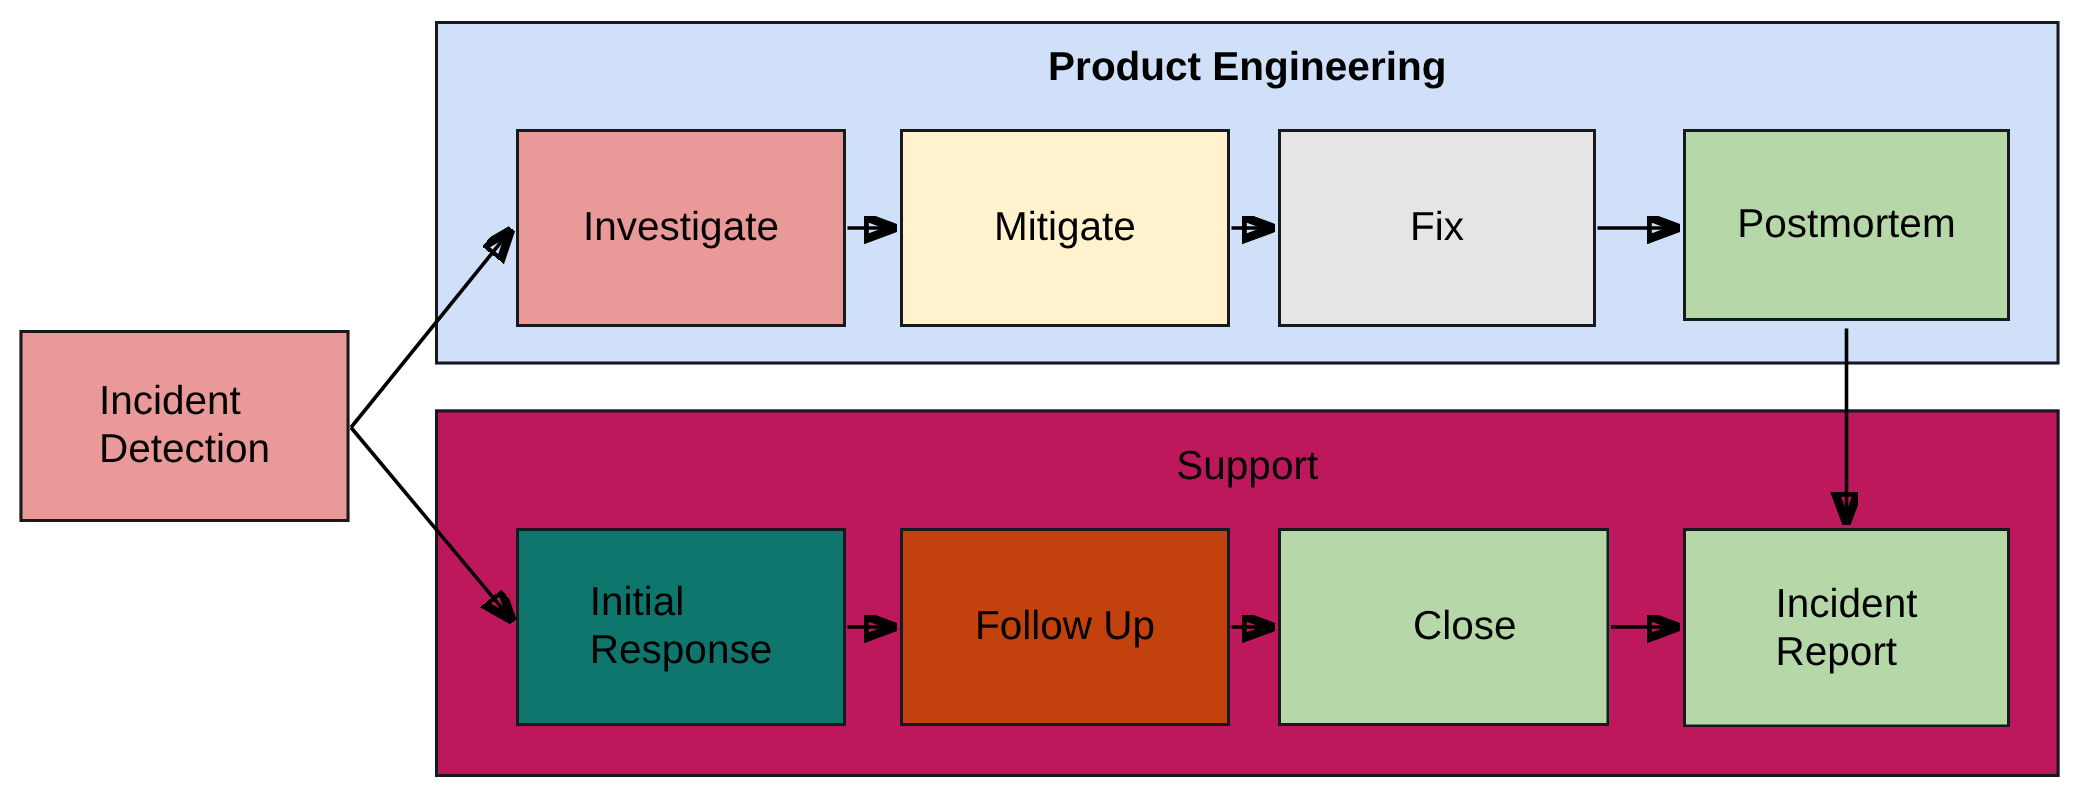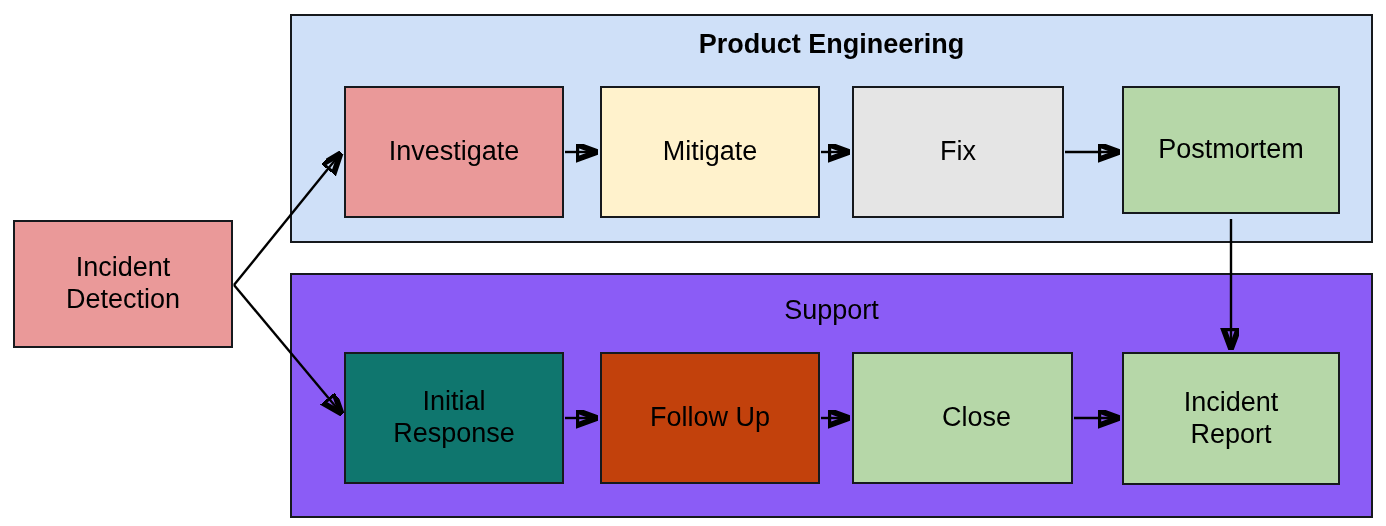--- a/index.html
+++ b/index.html
@@ -34,21 +34,21 @@
     color: #000000;
     white-space: nowrap;
   }
   .node {
     position: absolute;
     box-sizing: border-box;
     border: 2px solid #16191d;
     display: flex;
     align-items: center;
     justify-content: center;
-    text-align: center;
+    text-align: left;
     font-size: 27px;
     line-height: 1.18;
     color: #000000;
     white-space: pre-line;
   }
   .fill-red   { background: #ea9999; }
   .fill-yellow{ background: #fff2cc; }
   .fill-green { background: #b6d7a8; }
   svg.edges {
     position: absolute;
@@ -67,21 +67,21 @@
 </style>
 </head>
 <body>
 
 <div id="stage">
 
   <div class="swimlane" id="lane-product-engineering" style="left: 290px; top: 14px; width: 1083px; height: 229px; background: rgb(207, 224, 248); border-color: rgb(22, 25, 29); font-weight: bold;">
     <div class="lane-title" id="lane-title-product-engineering" style="top: 14px;">Product Engineering</div>
   </div>
 
-  <div class="swimlane" id="lane-support" style="left: 290px; top: 273px; width: 1083px; height: 245px; background: #8b5cf6; border-color: rgb(22, 25, 29);">
+  <div class="swimlane" id="lane-support" style="left: 290px; top: 273px; width: 1083px; height: 245px; background: #be185d; border-color: rgb(22, 25, 29);">
     <div class="lane-title" id="lane-title-support" style="top: 21px;">Support</div>
   </div>
 
   <div class="node fill-red" id="node-incident-detection" style="left: 13px; top: 220px; width: 220px; height: 128px; background: rgb(234, 153, 153);">Incident
 Detection</div>
 
   <div class="node fill-red" id="node-investigate" style="left: 344px; top: 86px; width: 220px; height: 132px; background: rgb(234, 153, 153); border-color: rgb(22, 25, 29);">Investigate</div>
   <div class="node fill-yellow" id="node-mitigate" style="left: 600px; top: 86px; width: 220px; height: 132px; background: rgb(255, 242, 204); border-color: rgb(22, 25, 29);">Mitigate</div>
   <div class="node fill-green" id="node-fix" style="left: 852px; top: 86px; width: 212px; height: 132px; background: #e5e5e5; border-color: rgb(22, 25, 29);">Fix</div>
   <div class="node fill-green" id="node-postmortem" style="left: 1122px; top: 86px; width: 218px; height: 128px; background: rgb(182, 215, 168); border-color: rgb(22, 25, 29);">Postmortem</div>

